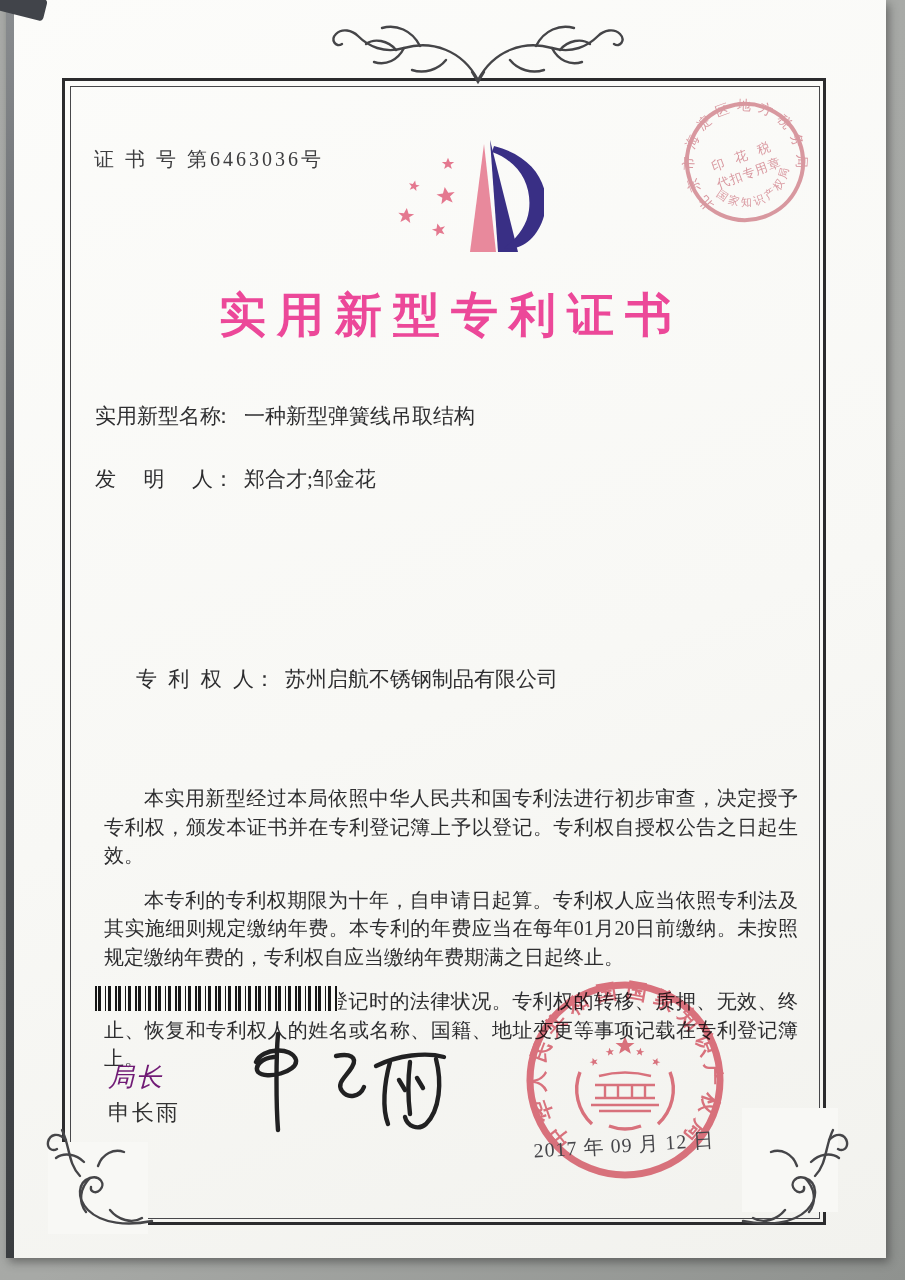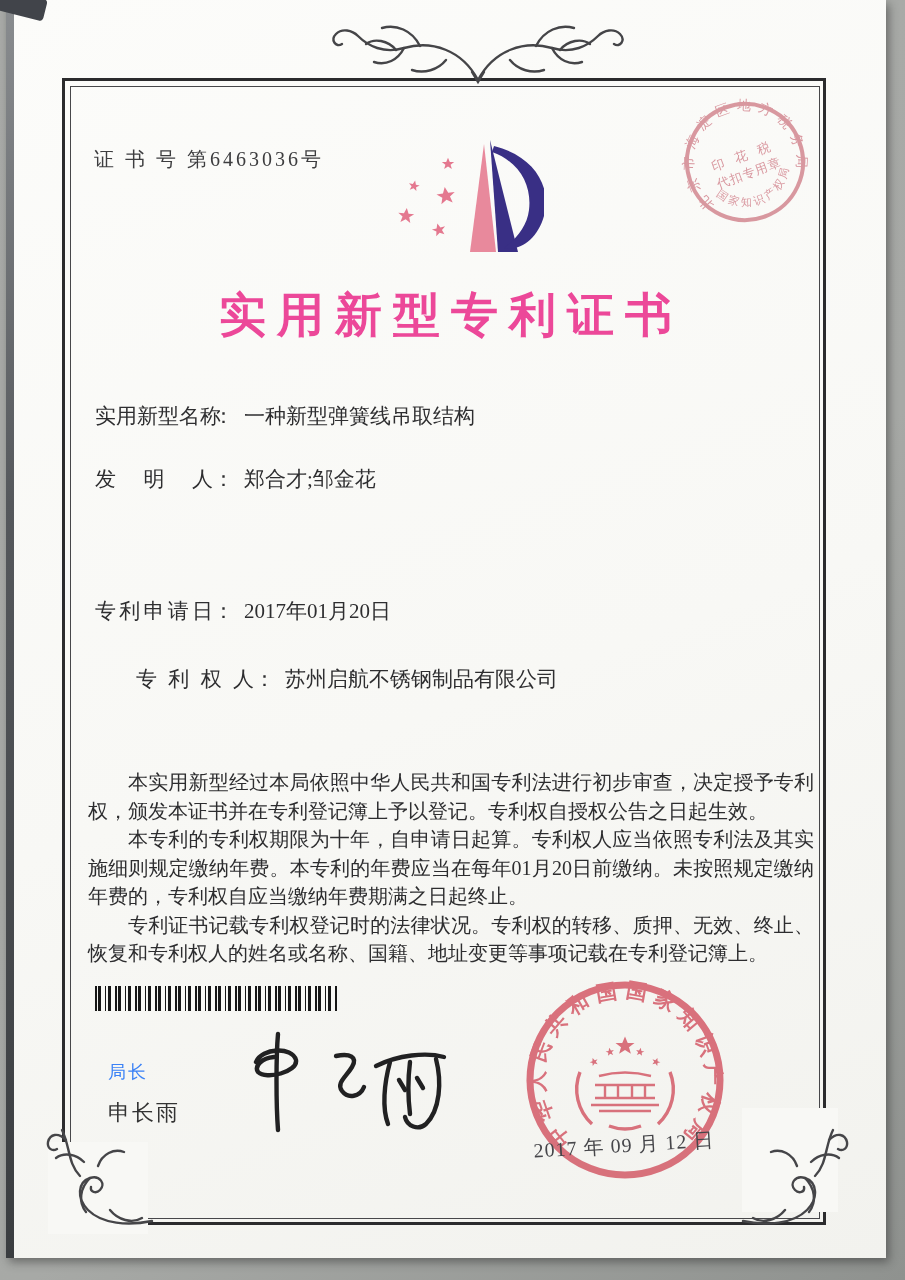--- a/index.html
+++ b/index.html
@@ -42,29 +42,29 @@
   }
   .field{position:absolute;left:95px;font-size:21px;color:#2e2e30;white-space:nowrap;}
   .flabel{display:inline-block;width:118px;text-align:justify;text-align-last:justify;}
   .fcolon{margin-right:10px;}
   .f0{top:402px;} .f1{top:465px;} .f2{top:532px;} .f3{top:597px;} .f4{top:665px;margin-left:41px;} .f5{top:727px;}
 
   .body-text{
     position:absolute;left:88px;top:768px;width:726px;
     font-size:20px;line-height:28.5px;color:#2d2d2f;text-align:justify;
   }
-  .body-text p{margin:0;text-indent:2em;}
+  .body-text p{margin:16px;text-indent:2em;}
 
   .barcode{
     position:absolute;left:95px;top:986px;width:243px;height:25px;
     background:repeating-linear-gradient(90deg,
       #161616 0 2px,#f8f8f5 2px 3px,#161616 3px 6px,#f8f8f5 6px 10px,
       #161616 10px 11px,#f8f8f5 11px 13px,#161616 13px 16px,#f8f8f5 16px 20px);
   }
-  .signer-title{position:absolute;left:108px;top:1060px;font-size:18px;color:#3b82f6;letter-spacing:2px;}
+  .signer-title{position:absolute;left:108px;top:1060px;font-size:26px;color:#701a75;letter-spacing:2px;font-style:italic;}
   .signer-name{position:absolute;left:108px;top:1098px;font-size:22px;color:#333;letter-spacing:2px;}
   #signature{position:absolute;left:218px;top:1026px;}
   #signature path{fill:none;stroke:#212122;stroke-width:4.4;stroke-linecap:round;stroke-linejoin:round;}
 
   #seal{position:absolute;left:510px;top:965px;mix-blend-mode:multiply;opacity:.93;}
   .seal-date{
     position:absolute;left:526px;top:1132px;width:196px;text-align:center;
     font-size:20px;color:#46464a;letter-spacing:1px;transform:rotate(-3.5deg);
   }
   #stamp{position:absolute;left:670px;top:86px;mix-blend-mode:multiply;opacity:.88;}
@@ -148,23 +148,20 @@
     <path d="M 110,12 C 150,22 168,52 160,82 C 154,104 136,118 120,114 C 133,104 143,92 145,76 C 148,52 136,28 108,18 Z" fill="#392f85"></path>
   </svg>
 
   <h1 class="page-title">实用新型专利证书</h1>
 
   <div class="field f0">
     <span class="flabel">实用新型名称</span><span class="fcolon">：</span><span>一种新型弹簧线吊取结构</span>
   </div>
   <div class="field f1">
     <span class="flabel">发明人</span><span class="fcolon">：</span><span>郑合才;邹金花</span>
-  </div>
-  <div class="field f3">
-    <span class="flabel">专利申请日</span><span class="fcolon">：</span><span>2017年01月20日</span>
   </div>
   <div class="field f4">
     <span class="flabel">专利权人</span><span class="fcolon">：</span><span>苏州启航不锈钢制品有限公司</span>
   </div>
 
   <div class="body-text">
     <p>本实用新型经过本局依照中华人民共和国专利法进行初步审查，决定授予专利权，颁发本证书并在专利登记簿上予以登记。专利权自授权公告之日起生效。</p>
     <p>本专利的专利权期限为十年，自申请日起算。专利权人应当依照专利法及其实施细则规定缴纳年费。本专利的年费应当在每年01月20日前缴纳。未按照规定缴纳年费的，专利权自应当缴纳年费期满之日起终止。</p>
     <p>专利证书记载专利权登记时的法律状况。专利权的转移、质押、无效、终止、恢复和专利权人的姓名或名称、国籍、地址变更等事项记载在专利登记簿上。</p>
   </div>

